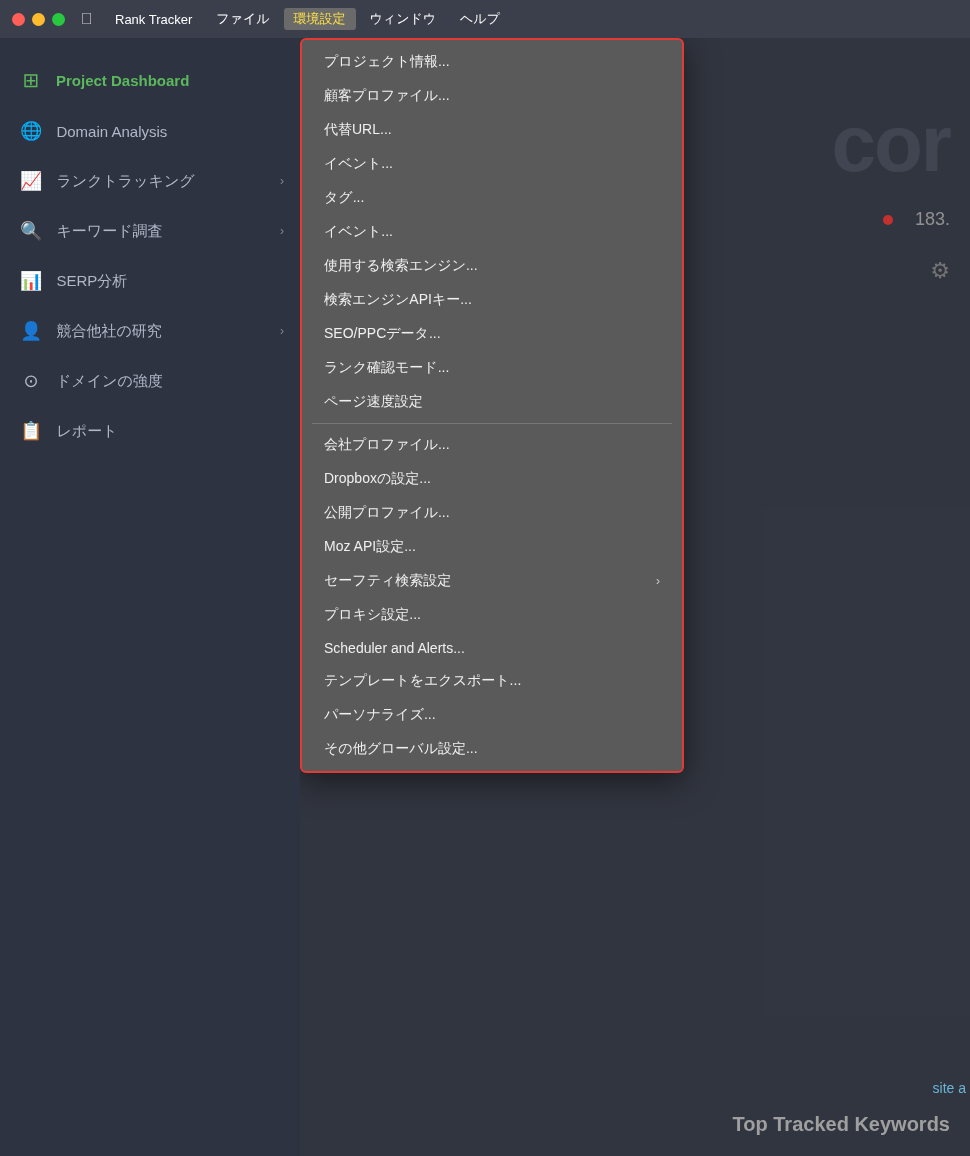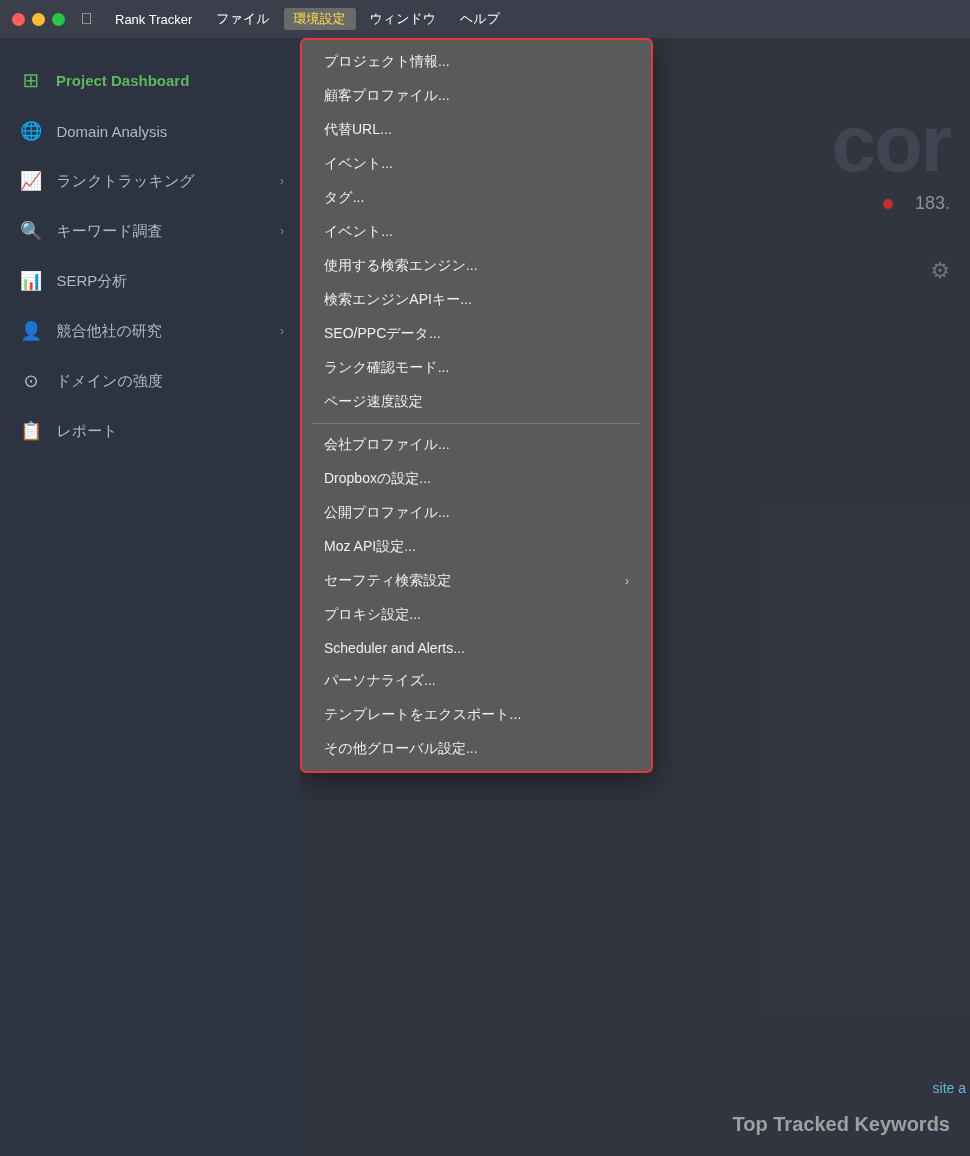--- a/index.html
+++ b/index.html
@@ -124,21 +124,21 @@
       bottom: 0;
       background: rgba(0,0,0,0.15);
       z-index: 100;
     }
 
     
     .dropdown-menu {
       position: absolute;
       top: 0;
       left: 0;
-      width: 353px;
+      width: 384px;
       background: #5a5a5a;
       border: 2px solid #e53935;
       border-radius: 6px;
       z-index: 200;
       padding: 5px 0;
       box-shadow: 0 8px 32px rgba(0,0,0,0.5);
     }
     .dropdown-item {
       padding: 8px 22px;
       font-size: 14px;
@@ -166,21 +166,21 @@
       top: 60px;
       font-size: 80px;
       font-weight: 800;
       color: #5a6070;
       opacity: 0.6;
       letter-spacing: -2px;
     }
     .bg-ip {
       position: absolute;
       right: 20px;
-      top: 155px;
+      top: 171px;
       font-size: 18px;
       color: #aaa;
       display: flex;
       align-items: center;
       gap: 22px;
     }
     .red-dot {
       width: 10px;
       height: 10px;
       border-radius: 50%;
@@ -344,26 +344,26 @@
         <span>セーフティ検索設定</span>
         <span class="submenu-arrow">›</span>
       </div>
       <div class="dropdown-item">
         <span>プロキシ設定...</span>
       </div>
       <div class="dropdown-item">
         <span>Scheduler and Alerts...</span>
       </div>
       <div class="dropdown-item">
+        <span>テンプレートをエクスポート...</span>
+      </div>
+      <div class="dropdown-item">
         <span>パーソナライズ...</span>
       </div>
       <div class="dropdown-item">
-        <span>テンプレートをエクスポート...</span>
-      </div>
-      <div class="dropdown-item">
         <span>その他グローバル設定...</span>
       </div>
 
     </div>
 
   </div>
 
 </div>
 
 </body></html>

